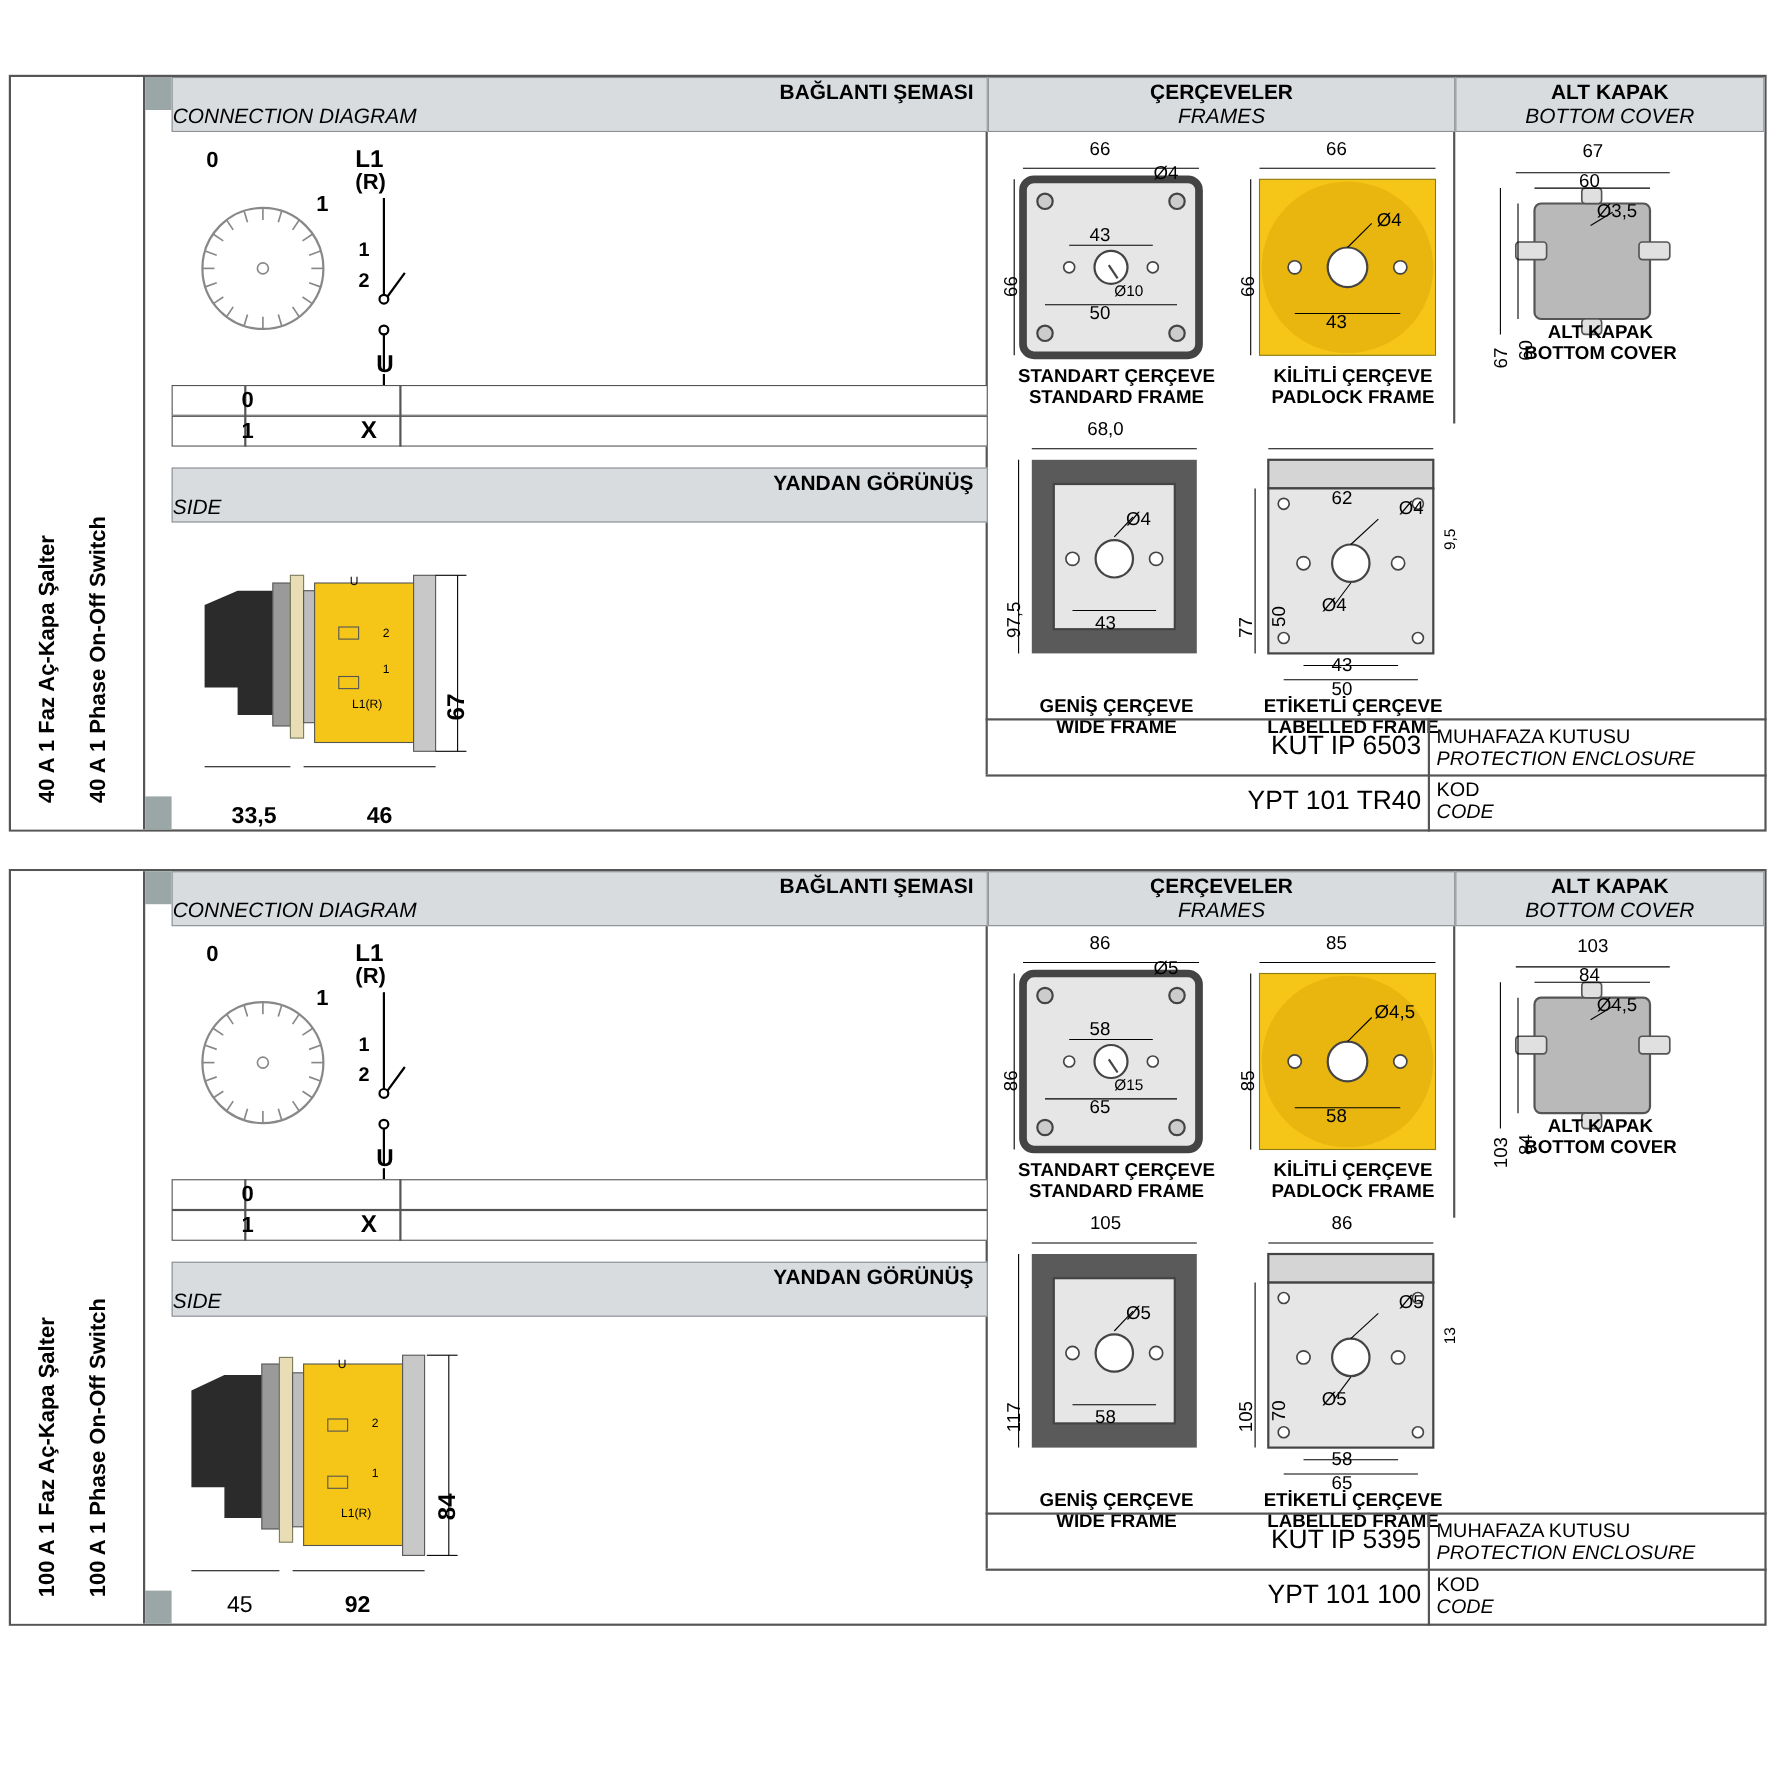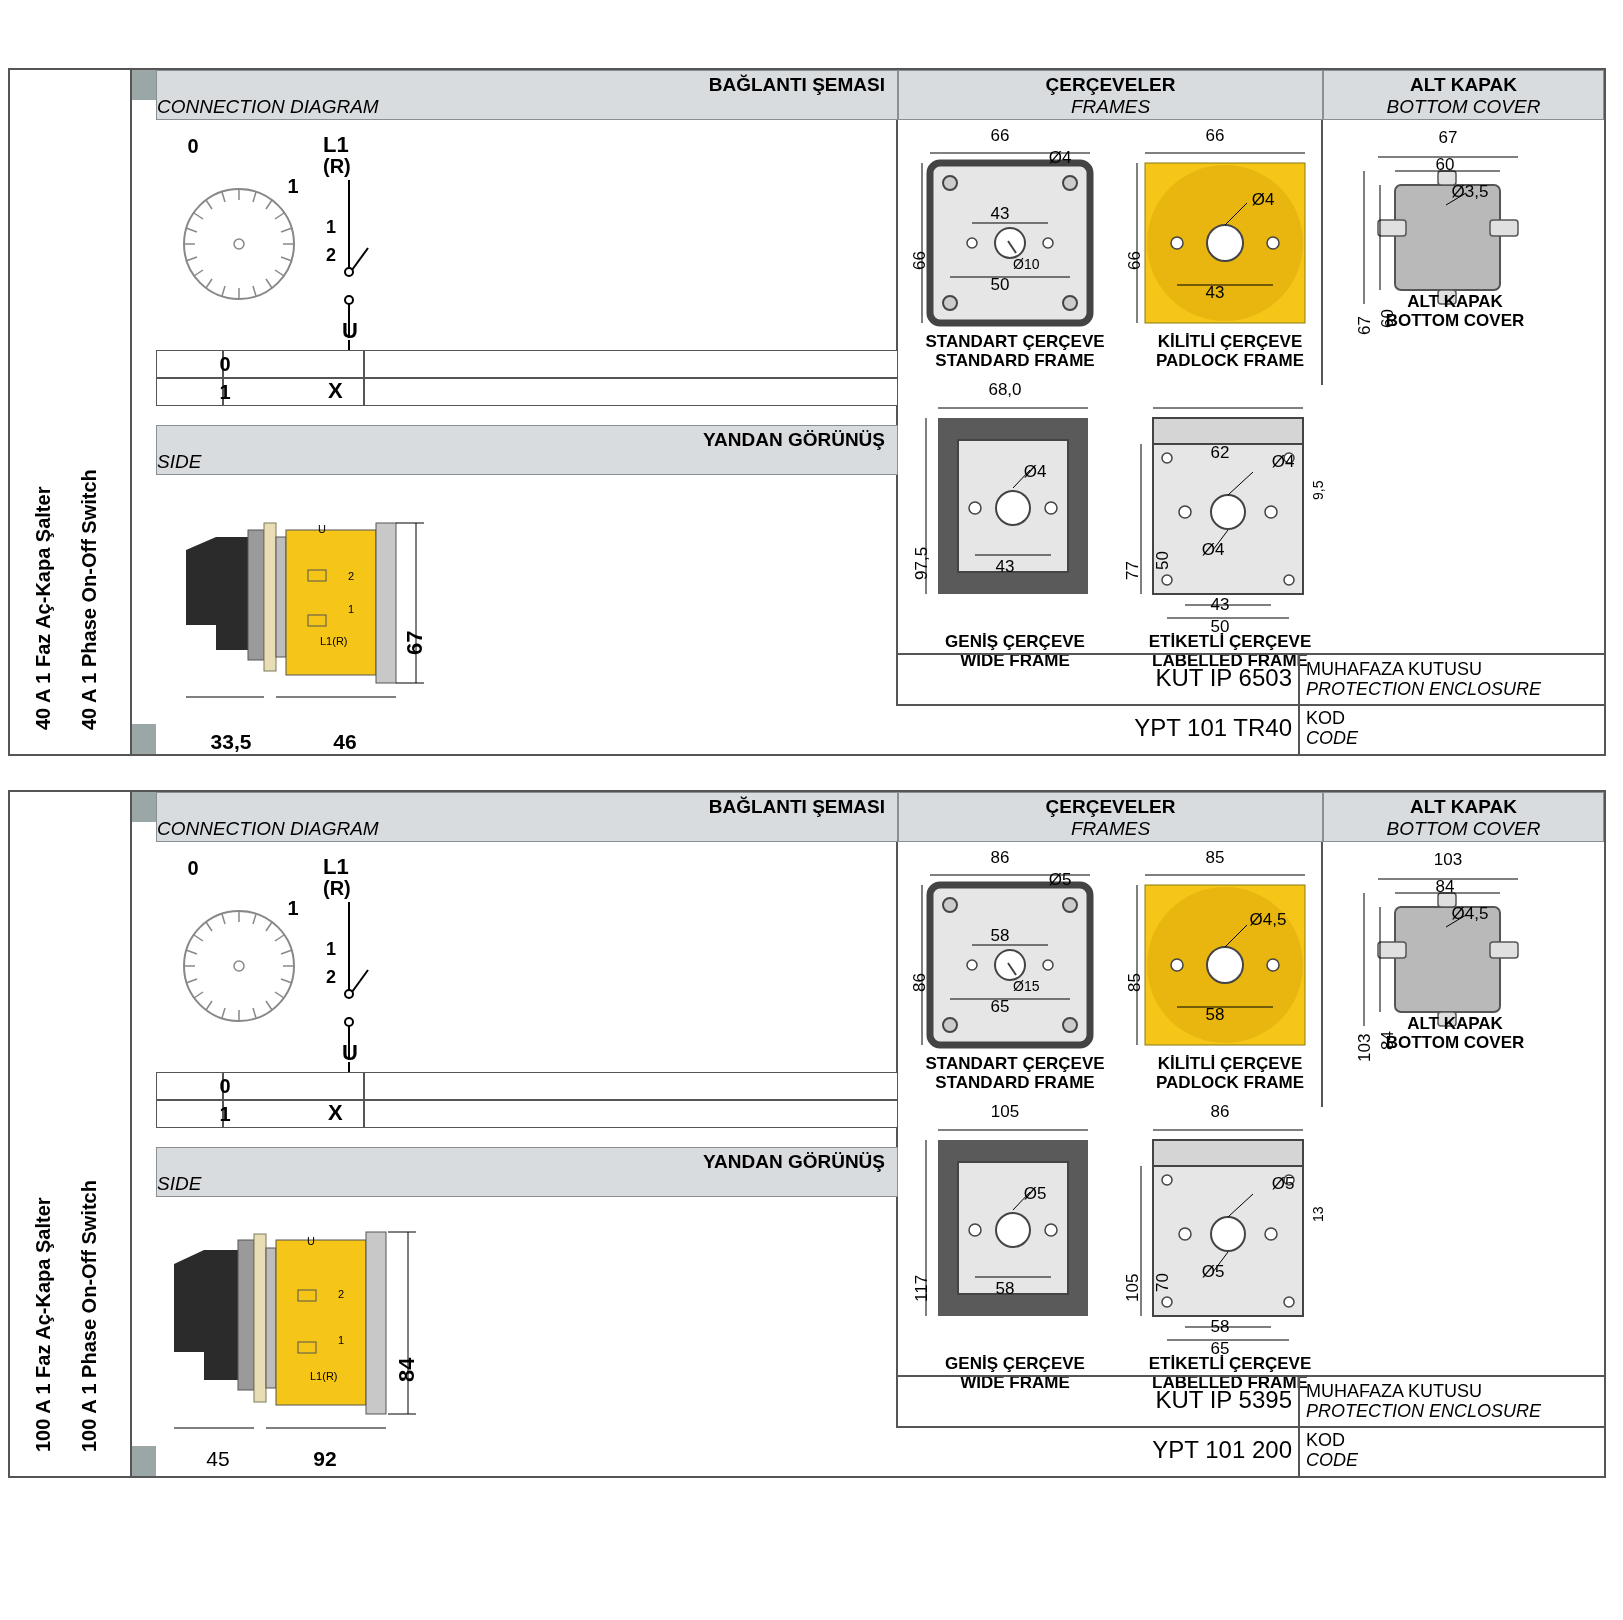--- a/index.html
+++ b/index.html
@@ -506,17 +506,17 @@
     <div class="dim" style="left:1430px;top:112px;width:60px;">Ø4,5</div>
     <div class="lbl" style="left:1330px;top:222px;width:230px;">ALT KAPAK</div>
     <div class="lbl" style="left:1330px;top:241px;width:230px;">BOTTOM COVER</div>
 
     <div class="sep" style="left:886px;top:583px;width:710px;height:2px;"></div>
     <div class="sep" style="left:886px;top:634px;width:710px;height:2px;"></div>
     <div class="sep" style="left:1288px;top:583px;width:2px;height:103px;"></div>
     <div class="codetxt" style="left:1020px;top:594px;width:262px;">KUT IP 5395</div>
     <div class="codelbl1" style="left:1296px;top:589px;">MUHAFAZA KUTUSU</div>
     <div class="codelbl2" style="left:1296px;top:609px;">PROTECTION ENCLOSURE</div>
-    <div class="codetxt" style="left:1000px;top:644px;width:282px;">YPT 101 200</div>
+    <div class="codetxt" style="left:1000px;top:644px;width:282px;">YPT 101 100</div>
     <div class="codelbl1" style="left:1296px;top:638px;">KOD</div>
     <div class="codelbl2" style="left:1296px;top:658px;">CODE</div>
   </div>
 </div>
 
 </body></html>

